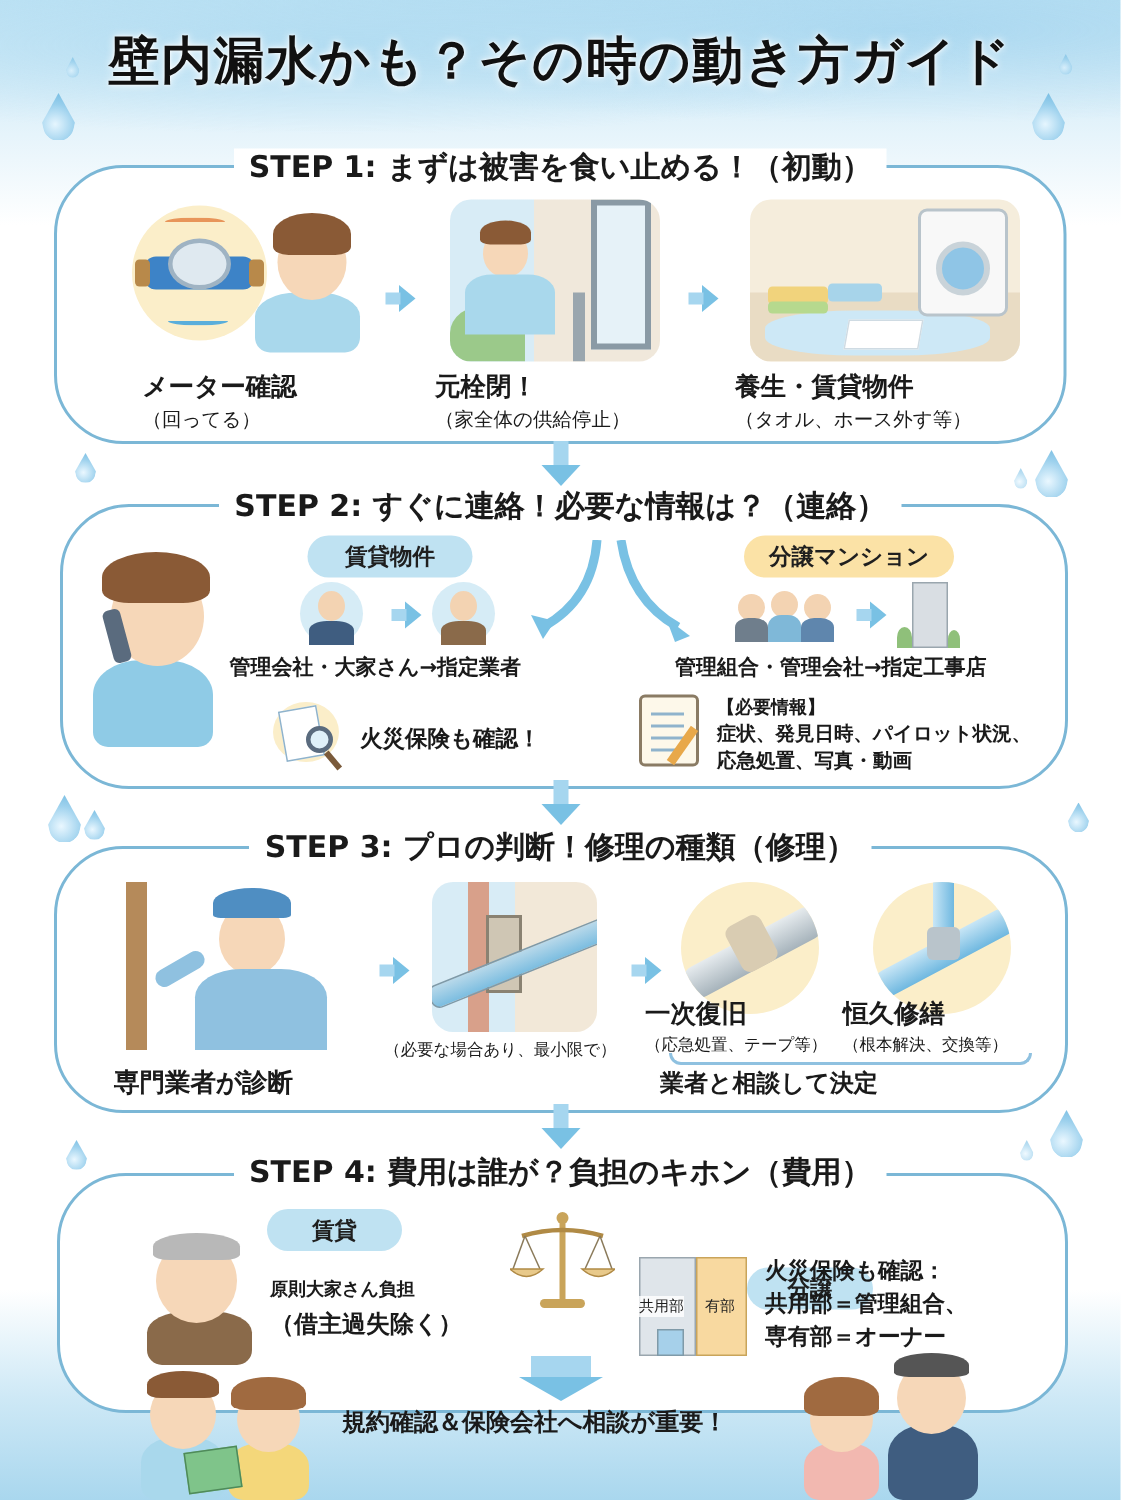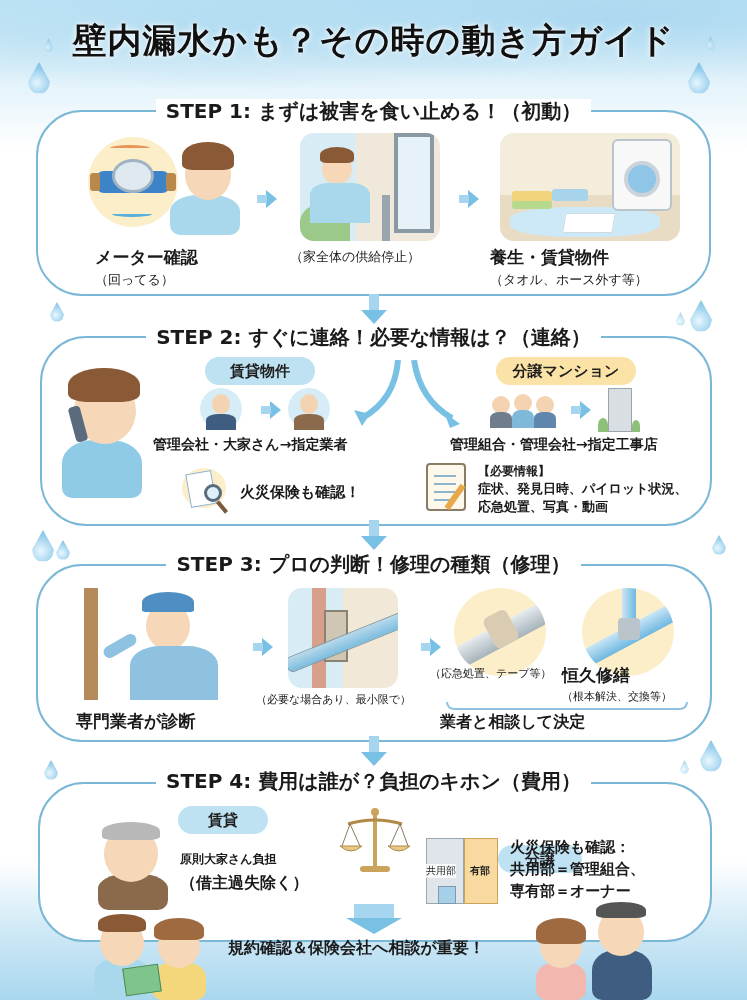--- a/index.html
+++ b/index.html
@@ -141,20 +141,21 @@
   <div style="position:absolute;left:12px;top:68px;width:40px;height:8px;background:#b6d98e;border-radius:3px"></div>
   <div style="position:absolute;left:52px;top:56px;width:36px;height:12px;background:#a7d4ea;border-radius:3px"></div>
   <div style="position:absolute;left:64px;top:80px;width:50px;height:20px;background:#ffffff;border:1px solid #cfdbe3;transform:skewX(-10deg)"></div>
 </div>
 
 <div class="cap" style="left:95px;top:246px;width:150px">
   <div class="main">メーター確認</div>
   <div class="sub">（回ってる）</div>
 </div>
 <div class="cap" style="left:290px;top:246px;width:170px">
+  <div class="main">元栓閉！</div>
   <div class="sub">（家全体の供給停止）</div>
 </div>
 <div class="cap" style="left:490px;top:246px;width:200px">
   <div class="main">養生・賃貸物件</div>
   <div class="sub">（タオル、ホース外す等）</div>
 </div>
 
 <div class="down-arrow" style="left:361px;top:310px"></div>
 
 <div class="step-heading" style="top:324px">
@@ -256,20 +257,21 @@
   <div style="position:absolute;left:36px;top:30px;width:22px;height:22px;background:#b9c4cb;border-radius:4px"></div>
 </div>
 
 <div class="cap" style="left:76px;top:710px;width:170px">
   <div class="main">専門業者が診断</div>
 </div>
 <div class="cap" style="left:256px;top:690px;width:180px">
   <div class="sub" style="font-size:11px">（必要な場合あり、最小限で）</div>
 </div>
 <div class="cap" style="left:430px;top:664px;width:140px">
+  <div class="main">一次復旧</div>
   <div class="sub" style="font-size:11px">（応急処置、テープ等）</div>
 </div>
 <div class="cap" style="left:562px;top:664px;width:140px">
   <div class="main">恒久修繕</div>
   <div class="sub" style="font-size:11px">（根本解決、交換等）</div>
 </div>
 <div style="position:absolute;left:446px;top:702px;width:242px;height:8px;border:2px solid #8fc1e0;border-top:none;border-radius:0 0 10px 10px;z-index:2"></div>
 <div class="cap" style="left:440px;top:712px;width:252px">
   <div class="main" style="font-size:16px">業者と相談して決定</div>
 </div>
@@ -302,21 +304,21 @@
   <path d="M0 40 Q11 50 22 40 Z" fill="#e8c98a" stroke="#b08a45"></path>
   <path d="M48 40 Q59 50 70 40 Z" fill="#e8c98a" stroke="#b08a45"></path>
   <rect x="20" y="60" width="30" height="6" rx="3" fill="#c9a45a"></rect>
 </svg>
 
 <div style="position:absolute;left:426px;top:838px;width:74px;height:66px;z-index:2">
   <div style="position:absolute;left:0;top:0;width:38px;height:66px;background:#dfe5ea;border:1px solid #9aa6ae"></div>
   <div style="position:absolute;left:38px;top:0;width:34px;height:66px;background:#f8d9a0;border:1px solid #c9a45a"></div>
   <div style="position:absolute;left:12px;top:48px;width:18px;height:18px;background:#a6d0ea;border:1px solid #7f9aa8"></div>
   <span style="position:absolute;left:0;top:26px;font-size:10px;font-weight:normal;background:#ffffffcc">共用部</span>
-  <span style="position:absolute;left:44px;top:26px;font-size:10px;font-weight:bold">有部</span>
+  <span style="position:absolute;left:44px;top:26px;font-size:10px;font-weight:normal">有部</span>
 </div>
 
 <div class="txt" style="left:510px;top:838px;font-size:15px">火災保険も確認：</div>
 <div class="txt" style="left:510px;top:860px;font-size:15px">共用部＝管理組合、</div>
 <div class="txt" style="left:510px;top:882px;font-size:15px">専有部＝オーナー</div>
 
 <div style="position:absolute;left:354px;top:904px;width:40px;height:14px;background:#a6d6ef;z-index:3"></div>
 <div style="position:absolute;left:346px;top:918px;width:0;height:0;border-left:28px solid transparent;border-right:28px solid transparent;border-top:16px solid #79c1e4;z-index:3"></div>
 
 <div class="txt" style="left:228px;top:938px;font-size:16px">規約確認＆保険会社へ相談が重要！</div>

